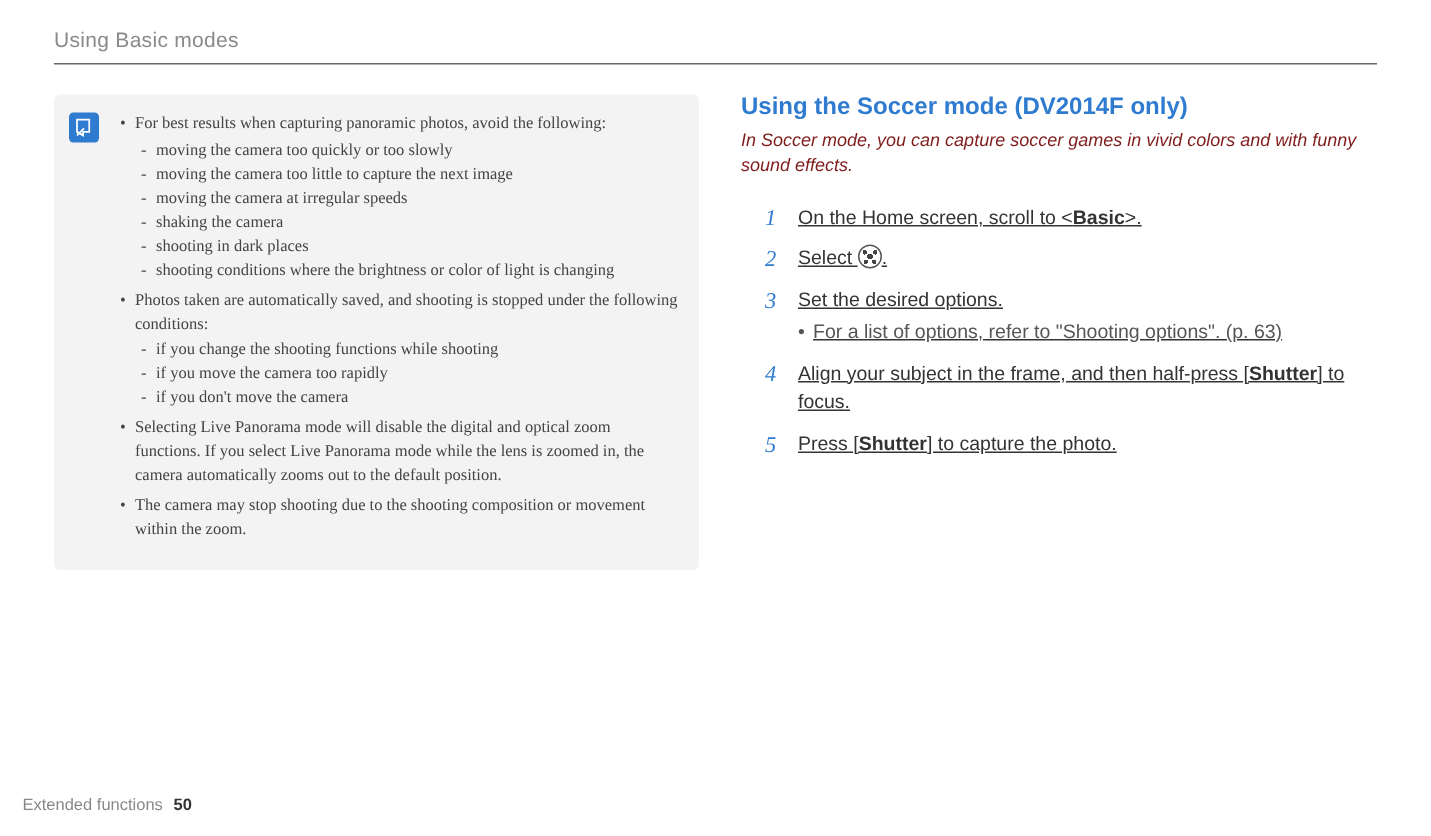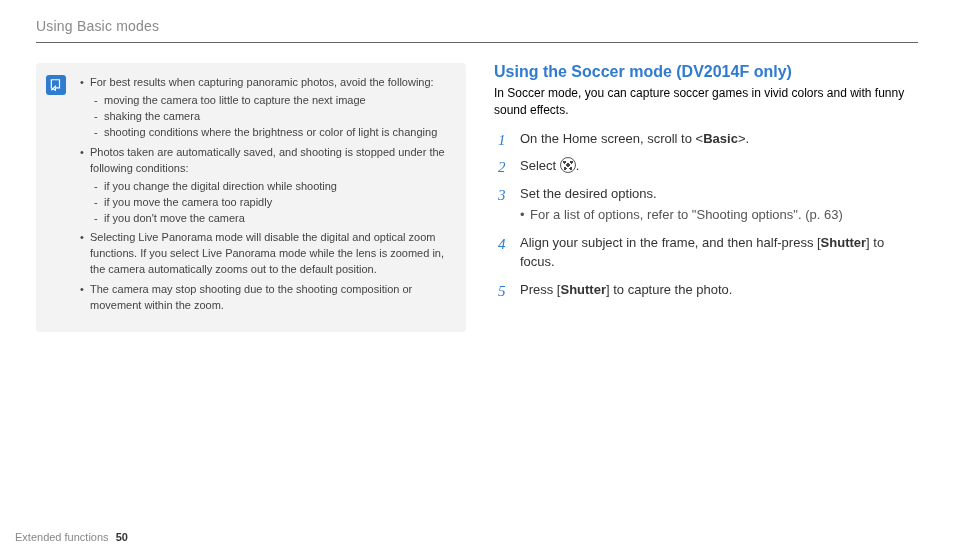--- a/index.html
+++ b/index.html
@@ -64,20 +64,21 @@
   .tips-icon svg { width: 14px; height: 14px; }
   .tips ul.top {
     list-style: none;
     padding: 0;
     margin: 0;
   }
   .tips ul.top > li {
     position: relative;
     padding-left: 10px;
     margin-bottom: 4px;
+    font-family: Liberation Serif, serif;
   }
   .tips ul.top > li::before {
     content: "•";
     position: absolute;
     left: 0;
     top: 0;
     color: #444;
   }
   .tips ul.sub {
     list-style: none;
@@ -97,29 +98,31 @@
 
   
   .heading {
     color: #2f7bd0;
     font-weight: 600;
     font-size: 16px;
     margin: 0 0 4px 0;
   }
   .intro {
     font-size: 12px;
-    color: #000000;
+    color: #7f1d1d;
     line-height: 1.4;
     margin-bottom: 10px;
+    font-style: italic;
   }
   ol.steps {
     list-style: none;
     padding: 0;
-    margin: 4px;
+    margin: 16px;
     counter-reset: step;
+    text-decoration: underline;
   }
   ol.steps > li {
     counter-increment: step;
     position: relative;
     padding-left: 22px;
     font-size: 13px;
     color: #333;
     line-height: 1.5;
     margin-bottom: 8px;
   }
@@ -195,29 +198,32 @@
         <div class="tips-icon">
           <svg viewBox="0 0 24 24">
               <path d="M4 3 L18 3 L18 17 L11 17 L11 21 L4 17 Z" fill="none" stroke="#fff" stroke-width="2"></path>
               <path d="M4 21 L12 13" stroke="#fff" stroke-width="2"></path>
             </svg>
         </div>
         <ul class="top">
           <li>
             <span>For best results when capturing panoramic photos, avoid the following:</span>
             <ul class="sub">
+              <li>moving the camera too quickly or too slowly</li>
               <li>moving the camera too little to capture the next image</li>
+              <li>moving the camera at irregular speeds</li>
               <li>shaking the camera</li>
+              <li>shooting in dark places</li>
               <li>shooting conditions where the brightness or color of light is changing</li>
             </ul>
           </li>
           <li>
             <span>Photos taken are automatically saved, and shooting is stopped under the following conditions:</span>
             <ul class="sub">
-              <li>if you change the digital direction while shooting</li>
+              <li>if you change the shooting functions while shooting</li>
               <li>if you move the camera too rapidly</li>
               <li>if you don't move the camera</li>
             </ul>
           </li>
           <li>Selecting Live Panorama mode will disable the digital and optical zoom functions. If you select Live Panorama mode while the lens is zoomed in, the camera automatically zooms out to the default position.</li>
           <li>The camera may stop shooting due to the shooting composition or movement within the zoom.</li>
         </ul>
       </div>
     </div>
 

